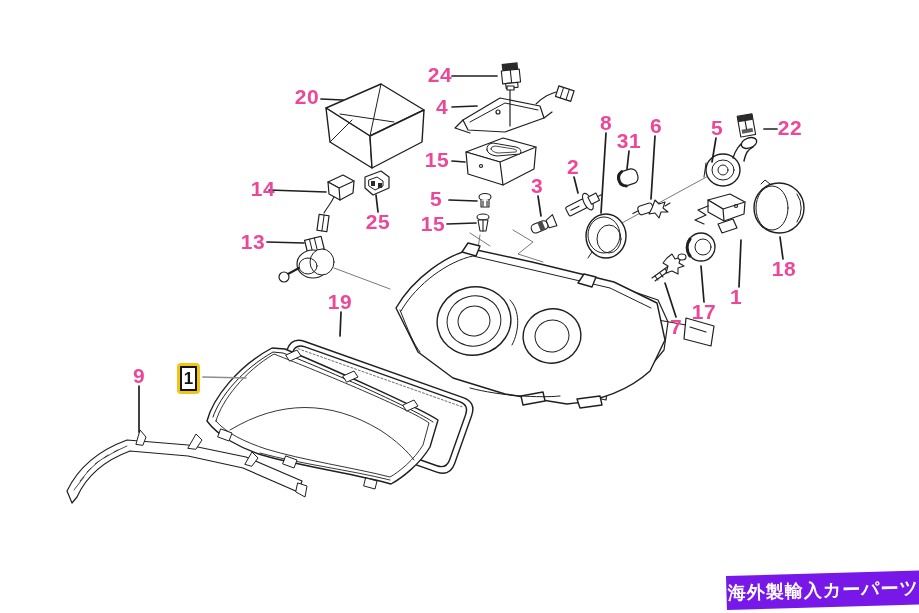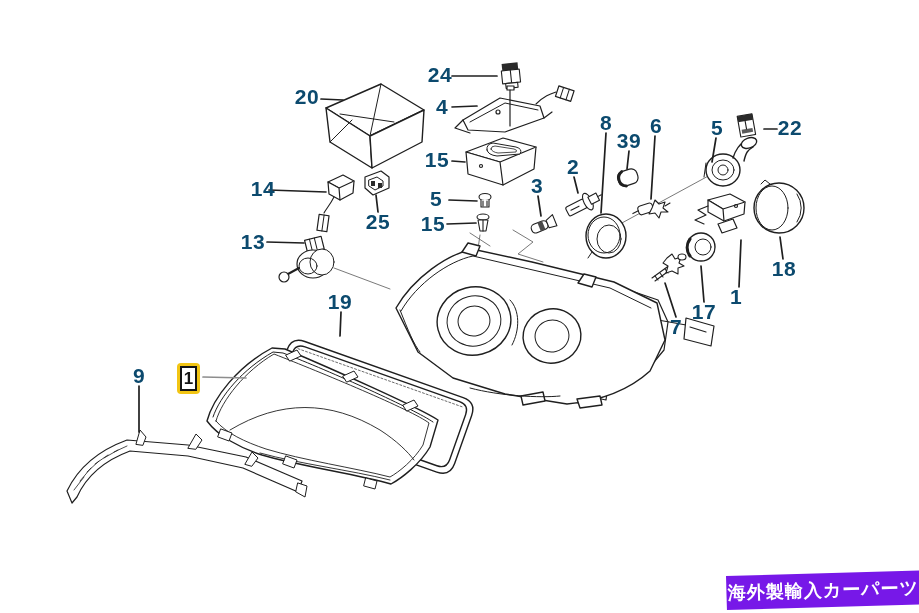--- a/index.html
+++ b/index.html
@@ -1,20 +1,20 @@
 <!DOCTYPE html>
 <html><head>
 <meta charset="utf-8">
 <style>
   html,body{margin:0;padding:0;background:#ffffff;}
   .stage{position:relative;width:919px;height:613px;background:#ffffff;overflow:hidden;
          font-family:"Liberation Sans",sans-serif;}
   .stage svg{position:absolute;left:0;top:0;}
   .callout{position:absolute;transform:translate(-50%,-50%);
-           font:bold 21px "Liberation Sans",sans-serif;color:#0c4a6e;letter-spacing:.5px;
+           font:bold 21px "Liberation Sans",sans-serif;color:#ec4899;letter-spacing:.5px;
            white-space:nowrap;user-select:none;}
   .callout-1-box{position:absolute;left:177px;top:363px;width:23px;height:31px;
            background:#F2C514;border-radius:4px;display:flex;align-items:center;justify-content:center;}
   .callout-1-inner{width:13px;height:21px;background:#ffffff;border:2px solid #141414;
            display:flex;align-items:center;justify-content:center;
            font:bold 17px "Liberation Sans",sans-serif;color:#141414;}
   .banner{position:absolute;left:726px;top:576px;width:194px;height:34px;
            transform:rotate(-1.6deg);transform-origin:left top;
            display:flex;align-items:center;justify-content:center;}
   .banner span{font:bold 18px "Liberation Sans",sans-serif;letter-spacing:1px;}
@@ -308,21 +308,21 @@
   <div class="callout" style="left:433px;top:224px">15</div>
   <div class="callout" style="left:253px;top:242px">13</div>
   <div class="callout" style="left:263px;top:189px">14</div>
   <div class="callout" style="left:437px;top:160px">15</div>
   <div class="callout" style="left:736px;top:297px">1</div>
   <div class="callout" style="left:704px;top:312px">17</div>
   <div class="callout" style="left:784px;top:269px">18</div>
   <div class="callout" style="left:340px;top:302px">19</div>
   <div class="callout" style="left:307px;top:97px">20</div>
   <div class="callout" style="left:790px;top:128px">22</div>
-  <div class="callout" style="left:629px;top:141px">39</div>
+  <div class="callout" style="left:629px;top:141px">31</div>
   <div class="callout" style="left:440px;top:75px">24</div>
   <div class="callout" style="left:378px;top:222px">25</div>
 
   <div class="banner" style="background: rgb(119, 24, 232); color: rgb(255, 255, 255);">
     <span>海外製輸入カーパーツ</span>
   </div>
 
 </div>
 
 </body></html>

